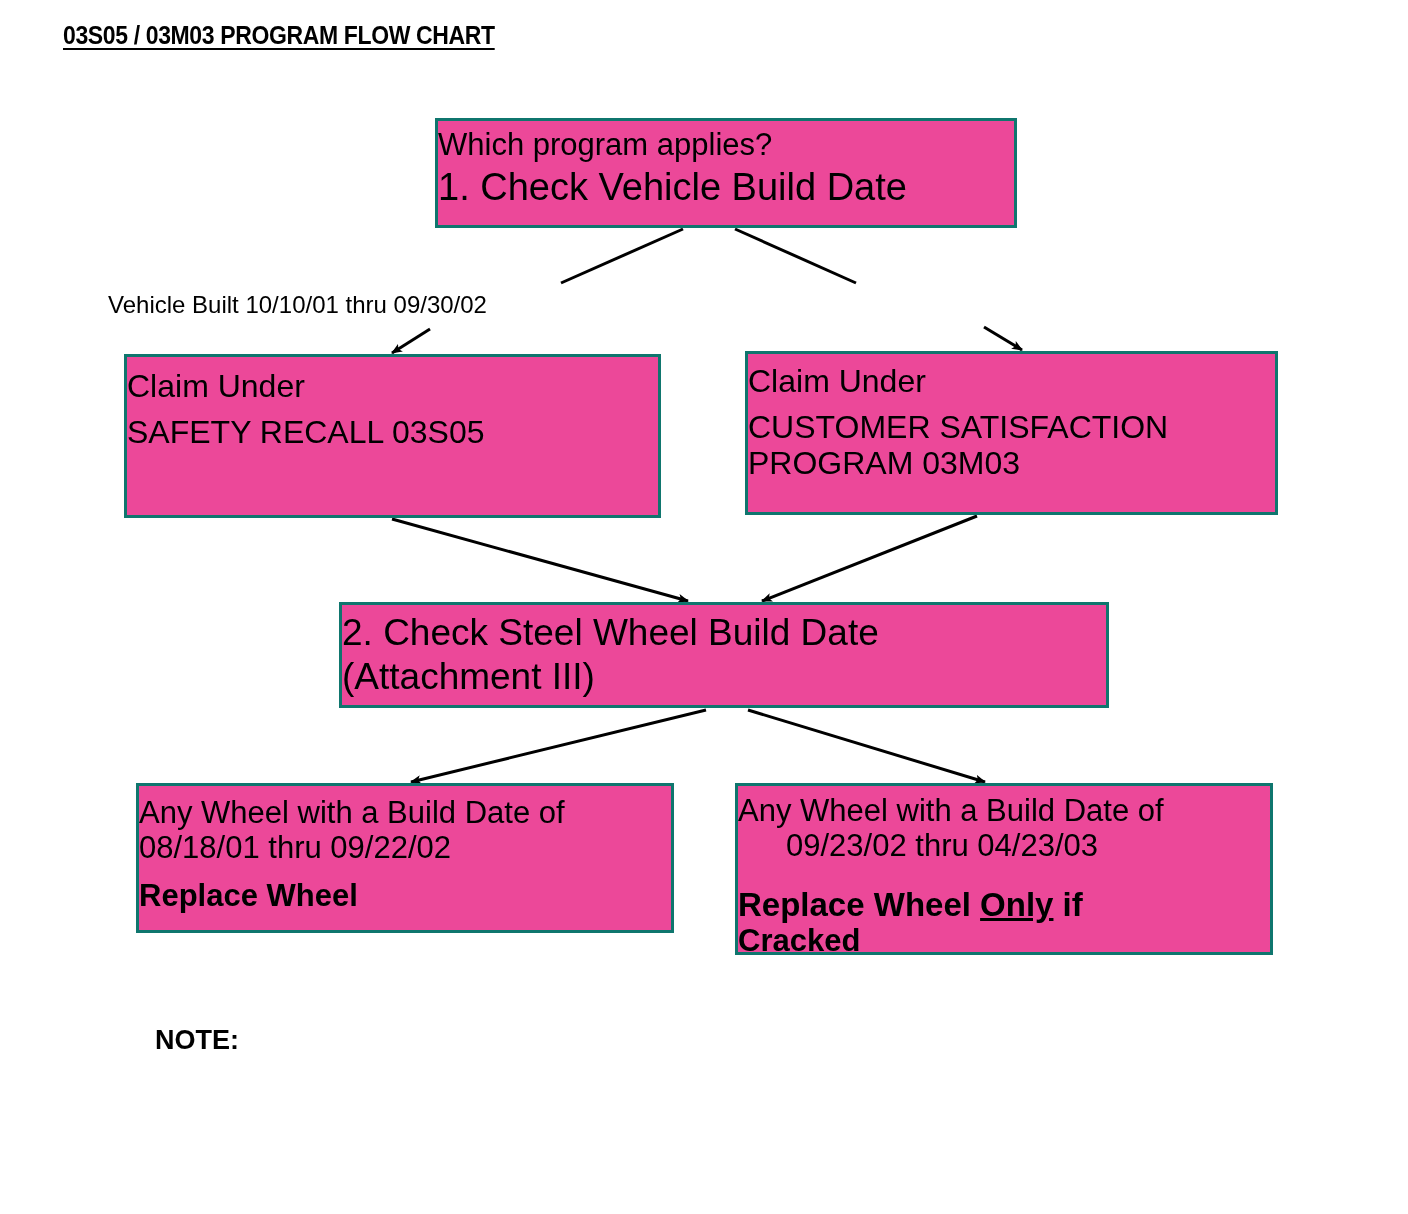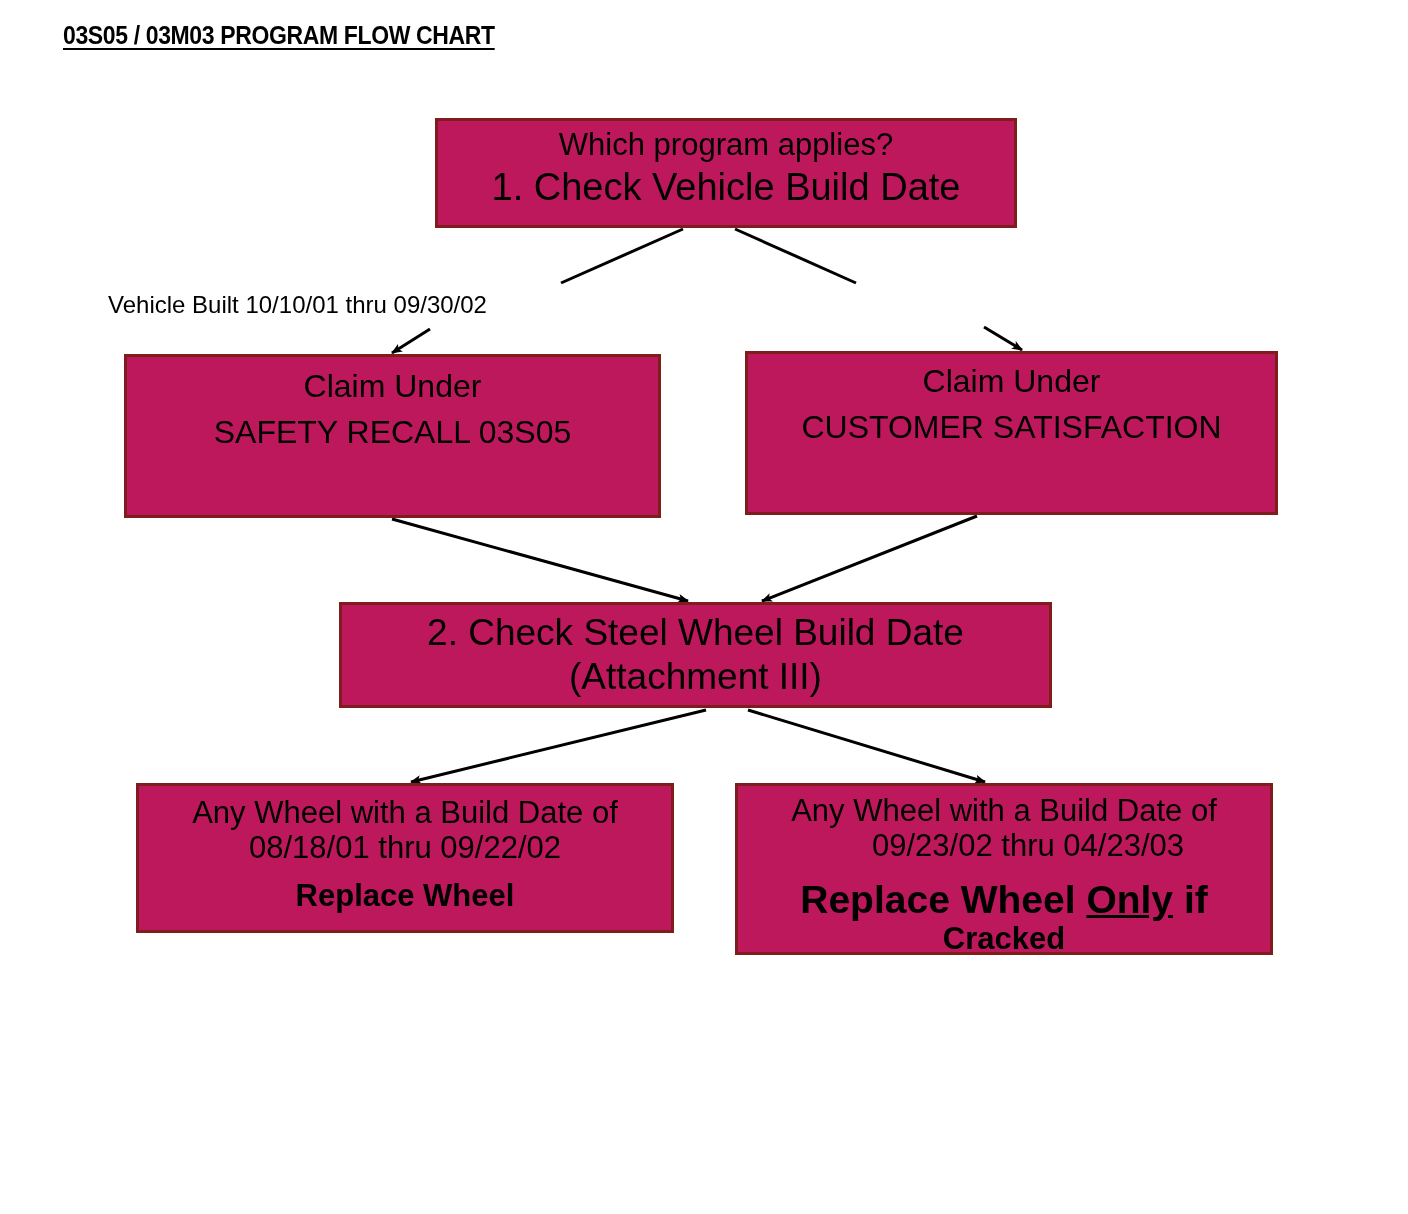--- a/index.html
+++ b/index.html
@@ -30,23 +30,22 @@
     text-decoration: underline;
     text-underline-offset: 4px;
     white-space: nowrap;
     transform: scaleX(0.92);
     transform-origin: left top;
   }
   
   .node {
     position: absolute;
     box-sizing: border-box;
-    border: 3px solid #7f1d1d;
-    background: #be185d;
-    text-align: center;
+    border: 3px solid #0f766e;
+    background: #ec4899;
     line-height: 1.08;
   }
   .node .ln {
     display: block;
     white-space: nowrap;
   }
   
   #box-top {
     left: 435px;
     top: 118px;
@@ -76,21 +75,21 @@
     padding-top: 10px;
   }
   #box-csp .ln { font-size: 32px; }
   #box-csp .ln2 { margin-top: 11px; }
   #box-csp .ln3 { margin-top: 2px; }
 
   
   #box-wheel-date {
     left: 339px;
     top: 602px;
-    width: 713px;
+    width: 770px;
     height: 106px;
     padding-top: 8px;
   }
   #box-wheel-date .ln { font-size: 37px; }
   #box-wheel-date .ln2 { margin-top: 4px; }
 
   
   #box-replace {
     left: 136px;
     top: 783px;
@@ -104,21 +103,21 @@
 
   #box-replace-cracked {
     left: 735px;
     top: 783px;
     width: 538px;
     height: 172px;
     padding-top: 8px;
   }
   #box-replace-cracked .ln { font-size: 31px; }
   #box-replace-cracked .ln2 { margin-top: 2px; padding-left: 48px; }
-  #box-replace-cracked .ln3 { font-weight: bold; font-size: 39px; margin-top: 16px; }
+  #box-replace-cracked .ln3 { font-weight: bold; font-size: 33px; margin-top: 24px; }
   #box-replace-cracked .ln4 { font-weight: bold; font-size: 31px; margin-top: 1px; }
   #box-replace-cracked .u { text-decoration: underline; text-underline-offset: 2px; }
 
   
   .edge-label {
     position: absolute;
     font-size: 24px;
     white-space: nowrap;
   }
   #label-left  { left: 108px; top: 291px; }
@@ -190,20 +189,21 @@
   </div>
 
   <div class="node" id="box-recall">
     <span class="ln ln1">Claim Under</span>
     <span class="ln ln2">SAFETY RECALL 03S05</span>
   </div>
 
   <div class="node" id="box-csp">
     <span class="ln ln1">Claim Under</span>
     <span class="ln ln2">CUSTOMER SATISFACTION</span>
+    <span class="ln ln3">PROGRAM 03M03</span>
   </div>
 
   <div class="node" id="box-wheel-date">
     <span class="ln ln1">2. Check Steel Wheel Build Date</span>
     <span class="ln ln2">(Attachment III)</span>
   </div>
 
   <div class="node" id="box-replace">
     <span class="ln ln1">Any Wheel with a Build Date of</span>
     <span class="ln ln2">08/18/01 thru 09/22/02</span>
@@ -216,16 +216,17 @@
     <span class="ln ln3">
       <span>Replace Wheel </span><span class="u">Only</span><span> if</span>
     </span>
     <span class="ln ln4">Cracked</span>
   </div>
 
   <div class="edge-label" id="label-left">Vehicle Built 10/10/01 thru 09/30/02</div>
 
   <div id="note">
     <div class="note-row">
+      <div class="note-label">NOTE:</div>
     </div>
   </div>
 
 </div>
 
 </body></html>

